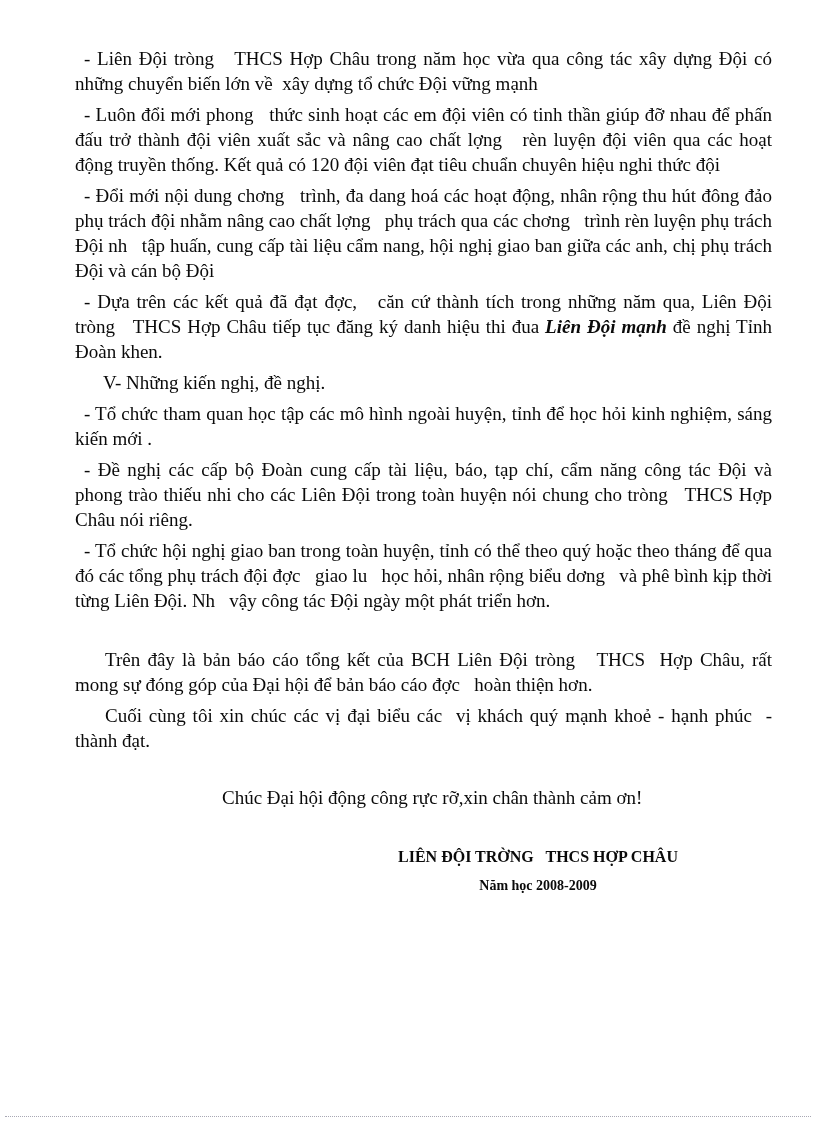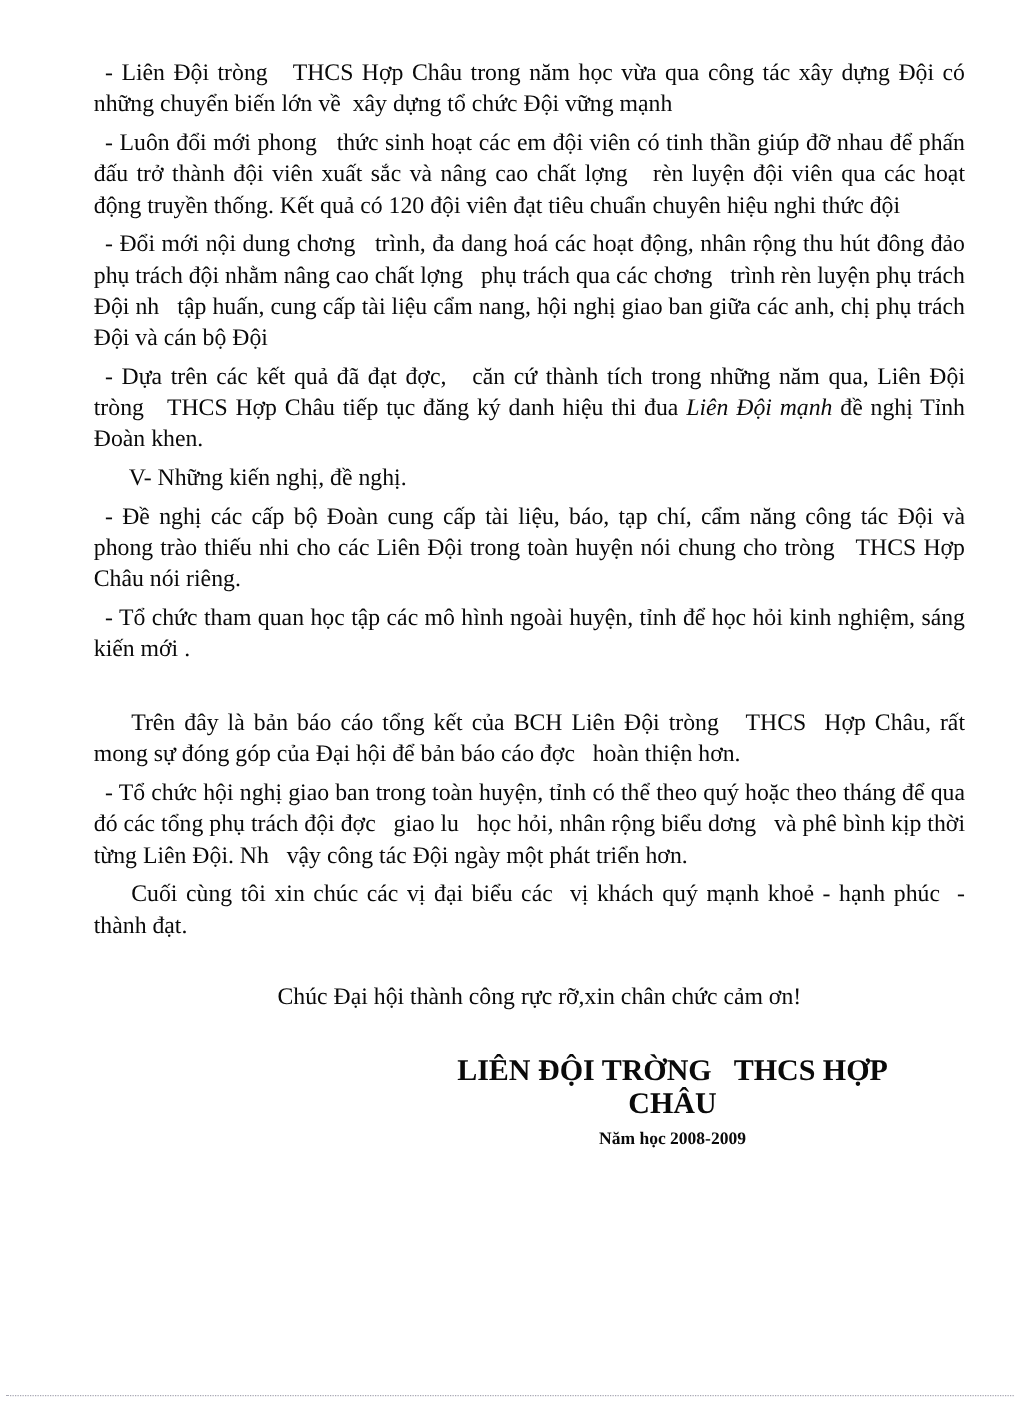--- a/index.html
+++ b/index.html
@@ -31,38 +31,38 @@
   }
   .gap-before {
     margin-top: 34px;
   }
   .heading {
     margin: 2px 0 6px 0;
     font-weight: normal;
     text-indent: 28px;
   }
   .bi {
-    font-weight: normal;
+    font-weight: bold;
     font-style: italic;
   }
   .wish {
     margin: 32px 0 0 0;
     padding-left: 147px;
     text-indent: 0;
     text-align: left;
   }
   .signature {
     margin: 34px 0 0 268px;
     width: 390px;
     text-align: center;
     font-weight: bold;
   }
   .sig-line1 {
     margin: 0;
-    font-size: 24px;
+    font-size: 16px;
     line-height: 26px;
   }
   .sig-line2 {
     margin: 3px 0 0 0;
     font-size: 14px;
     line-height: 25px;
   }
   .dotted-line {
     position: absolute;
     left: 5px;
@@ -82,31 +82,31 @@
   <p class="para">- Luôn đổi mới phong&nbsp;&nbsp; thức sinh hoạt các em đội viên có tinh thần giúp đỡ nhau để phấn đấu trở thành đội viên xuất sắc và nâng cao chất lợng&nbsp;&nbsp; rèn luyện đội viên qua các hoạt động truyền thống. Kết quả có 120 đội viên đạt tiêu chuẩn chuyên hiệu nghi thức đội</p>
 
   <p class="para">- Đổi mới nội dung chơng&nbsp;&nbsp; trình, đa dang hoá các hoạt động, nhân rộng thu hút đông đảo phụ trách đội nhằm nâng cao chất lợng&nbsp;&nbsp; phụ trách qua các chơng&nbsp;&nbsp; trình rèn luyện phụ trách Đội nh&nbsp;&nbsp; tập huấn, cung cấp tài liệu cẩm nang, hội nghị giao ban giữa các anh, chị phụ trách Đội và cán bộ Đội</p>
 
 
   <p class="para"><span>- Dựa trên các kết quả đã đạt đợc,&nbsp;&nbsp; căn cứ thành tích trong những năm qua, Liên Đội tròng&nbsp;&nbsp; THCS Hợp Châu tiếp tục đăng ký danh hiệu thi đua </span><span class="bi">Liên Đội mạnh</span><span> đề nghị Tỉnh Đoàn khen.</span></p>
 
   <p class="heading">V- Những kiến nghị, đề nghị.</p>
 
 
+  <p class="para">- Tổ chức tham quan học tập các mô hình ngoài huyện, tỉnh để học hỏi kinh nghiệm, sáng kiến mới .</p>
+
   <p class="para">- Đề nghị các cấp bộ Đoàn cung cấp tài liệu, báo, tạp chí, cẩm năng công tác Đội và phong trào thiếu nhi cho các Liên Đội trong toàn huyện nói chung cho tròng&nbsp;&nbsp; THCS Hợp Châu nói riêng.</p>
 
-  <p class="para">- Tổ chức tham quan học tập các mô hình ngoài huyện, tỉnh để học hỏi kinh nghiệm, sáng kiến mới .</p>
+  <p class="para">- Tổ chức hội nghị giao ban trong toàn huyện, tỉnh có thể theo quý hoặc theo tháng để qua đó các tổng phụ trách đội đợc&nbsp;&nbsp; giao lu&nbsp;&nbsp; học hỏi, nhân rộng biểu dơng&nbsp;&nbsp; và phê bình kịp thời từng Liên Đội. Nh&nbsp;&nbsp; vậy công tác Đội ngày một phát triển hơn.</p>
 
   <p class="para big-indent gap-before">Trên đây là bản báo cáo tổng kết của BCH Liên Đội tròng&nbsp;&nbsp; THCS&nbsp; Hợp Châu, rất mong sự đóng góp của Đại hội để bản báo cáo đợc&nbsp;&nbsp; hoàn thiện hơn.</p>
 
-  <p class="para">- Tổ chức hội nghị giao ban trong toàn huyện, tỉnh có thể theo quý hoặc theo tháng để qua đó các tổng phụ trách đội đợc&nbsp;&nbsp; giao lu&nbsp;&nbsp; học hỏi, nhân rộng biểu dơng&nbsp;&nbsp; và phê bình kịp thời từng Liên Đội. Nh&nbsp;&nbsp; vậy công tác Đội ngày một phát triển hơn.</p>
-
   <p class="para big-indent">Cuối cùng tôi xin chúc các vị đại biểu các&nbsp; vị khách quý mạnh khoẻ - hạnh phúc&nbsp; - thành đạt.</p>
 
-  <p class="wish">Chúc Đại hội thành công rực rỡ,xin chân chức cảm ơn!</p>
+  <p class="wish">Chúc Đại hội động công rực rỡ,xin chân thành cảm ơn!</p>
 
   <div class="signature">
     <p class="sig-line1">LIÊN ĐỘI TRỜNG&nbsp;&nbsp; THCS HỢP CHÂU</p>
     <p class="sig-line2">Năm học 2008-2009</p>
   </div>
 
   <div class="dotted-line"></div>
 
 </div>
 

